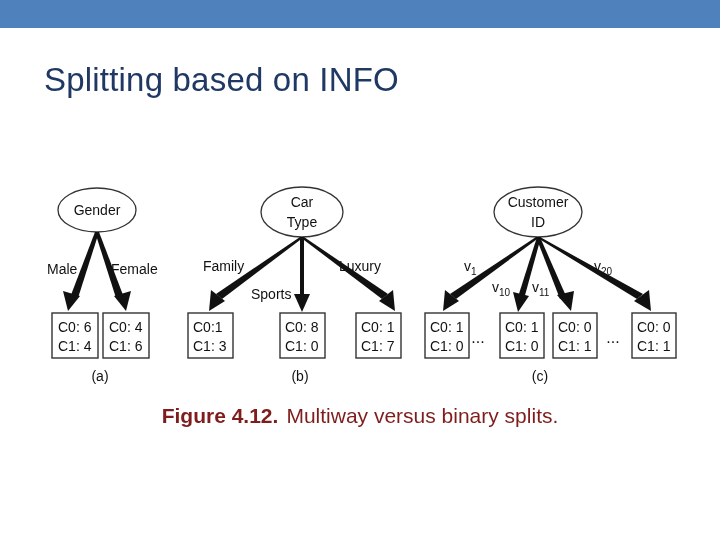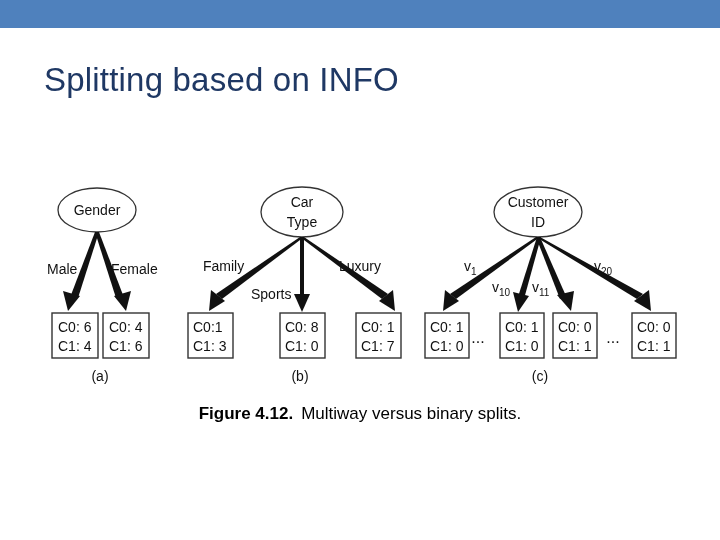--- a/index.html
+++ b/index.html
@@ -61,22 +61,22 @@
   .edge-label { font-size: 14px; }
   .box-line   { font-size: 14px; }
   .panel-label{ font-size: 14px; }
   .caption {
     position: absolute;
     left: 0;
     top: 404px;
     width: 720px;
     text-align: center;
     font-family: "Liberation Sans", sans-serif;
-    font-size: 17px;
-    color: #000000;
+    font-size: 21px;
+    color: #7f1d1d;
     white-space: nowrap;
   }
   .caption .cap-strong {
     font-weight: bold;
     margin-right: 8px;
   }
   .sub {
     font-size: 10px;
   }
 </style>

